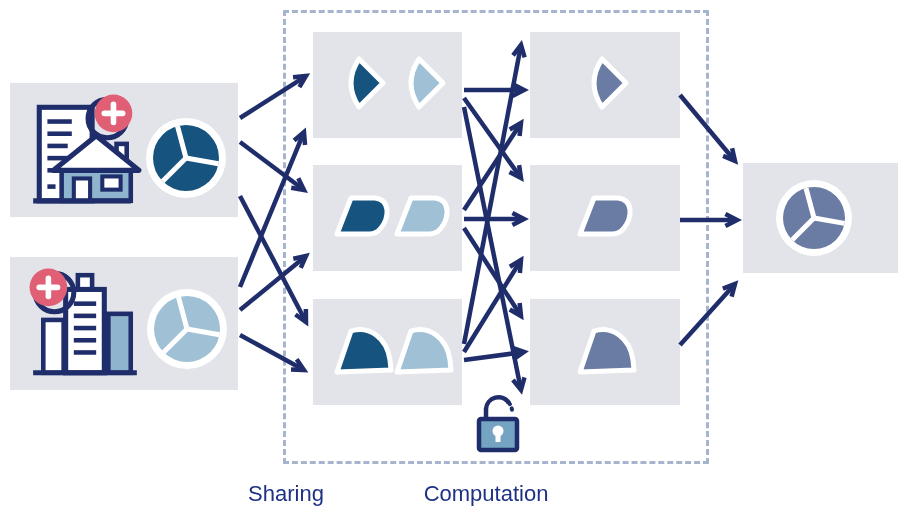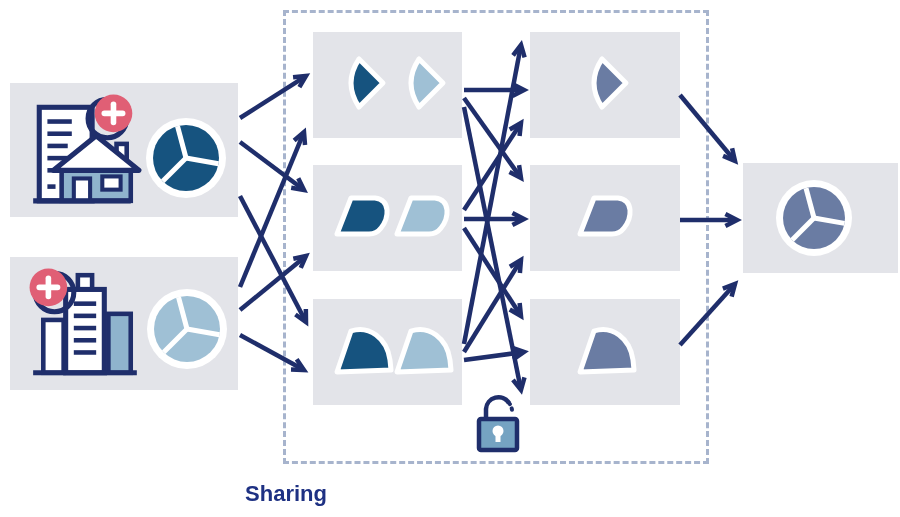--- a/index.html
+++ b/index.html
@@ -1,20 +1,19 @@
 <!DOCTYPE html>
 <html><head>
 <meta charset="utf-8">
 <style>
   html,body{margin:0;padding:0;background:#fff;}
   #canvas{
     position:relative;width:900px;height:517px;overflow:hidden;
     background:var(--bg,#fff);
     font-family:"Liberation Sans", sans-serif;
-    font-weight:bold;
   }
   .box{position:absolute;background:var(--box-gray);}
   .party-a{left:10px;top:83px;width:228px;height:134px;}
   .party-b{left:10px;top:257px;width:228px;height:133px;}
   .s1{left:313px;top:32px;width:149px;height:106px;}
   .s2{left:313px;top:165px;width:149px;height:106px;}
   .s3{left:313px;top:299px;width:149px;height:106px;}
   .r1{left:530px;top:32px;width:150px;height:106px;}
   .r2{left:530px;top:165px;width:150px;height:106px;}
   .r3{left:530px;top:299px;width:150px;height:106px;}
@@ -209,14 +208,15 @@
       <polyline points="513.2894010572008,359.36770454663525 524,352 511.7331675145994,347.6959529771247" fill="none" stroke="#1f2e6b" stroke-width="4.5"></polyline>
       <line x1="680" y1="95" x2="733.7196312006711" y2="159.46355744080526" stroke="#1f2e6b" stroke-width="4.5"></line>
       <polyline points="723.0570951169451,155.86511704570563 735,161 732.1029340402613,148.3269179429421" fill="none" stroke="#1f2e6b" stroke-width="4.5"></polyline>
       <line x1="680" y1="220" x2="735" y2="220" stroke="#1f2e6b" stroke-width="4.5"></line>
       <polyline points="725.4096122534608,225.88752170992788 737,220 725.4096122534608,214.11247829007212" fill="none" stroke="#1f2e6b" stroke-width="4.5"></polyline>
       <line x1="680" y1="345" x2="733.6607257564057" y2="285.4853768883501" stroke="#1f2e6b" stroke-width="4.5"></line>
       <polyline points="731.6112404476872,296.5505501352176 735,284 722.8660517701007,288.6655439505084" fill="none" stroke="#1f2e6b" stroke-width="4.5"></polyline>
     </svg>
 
   <div class="stage-label lbl-sharing">Sharing</div>
+  <div class="stage-label lbl-computation">Computation</div>
 
 </div>
 
 </body></html>

